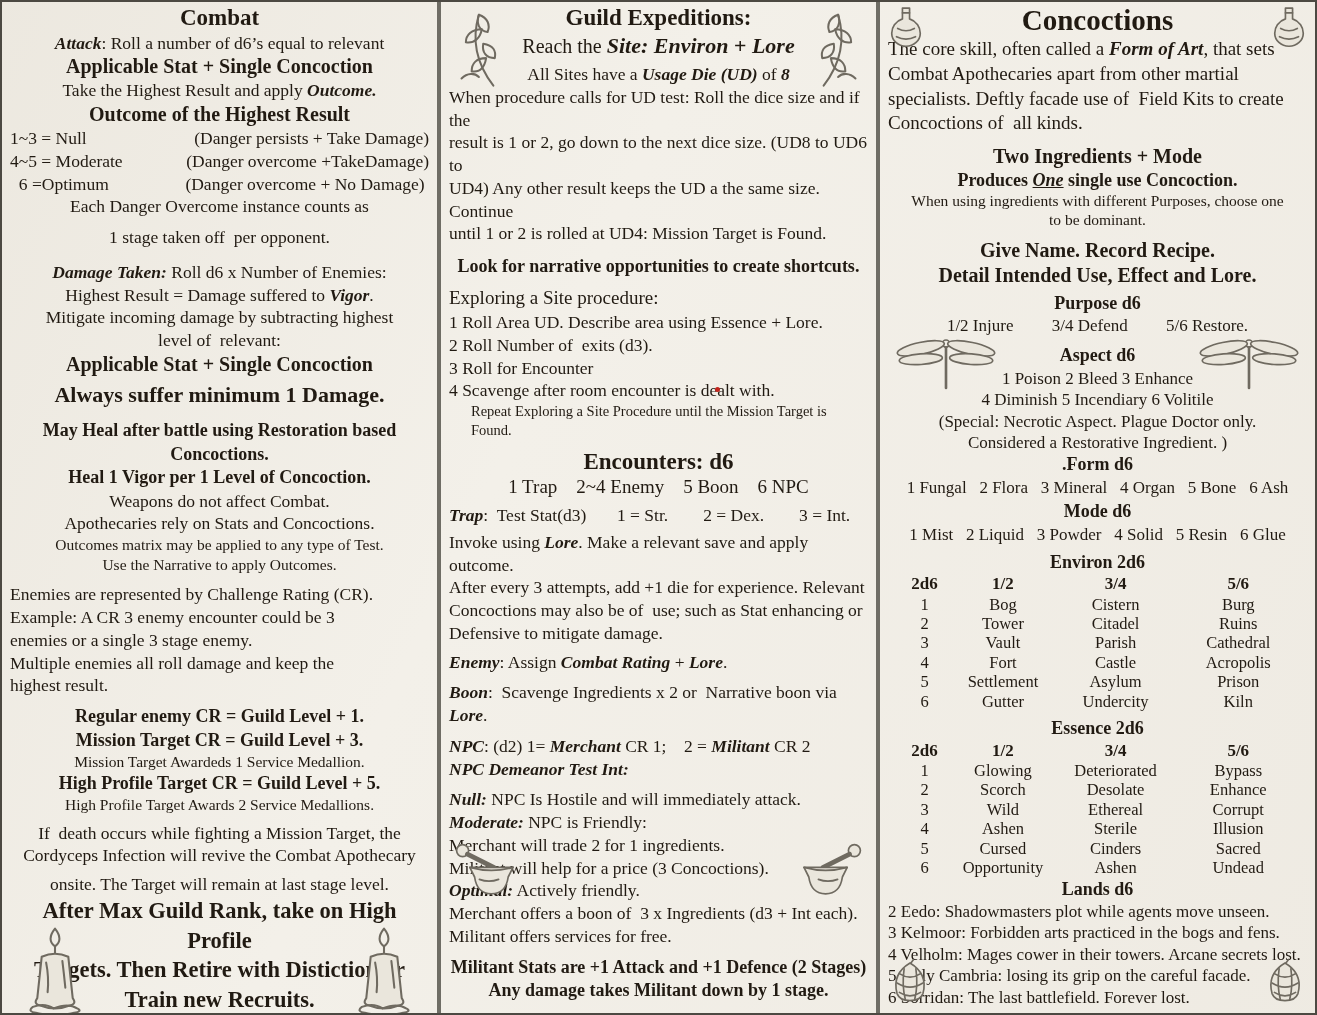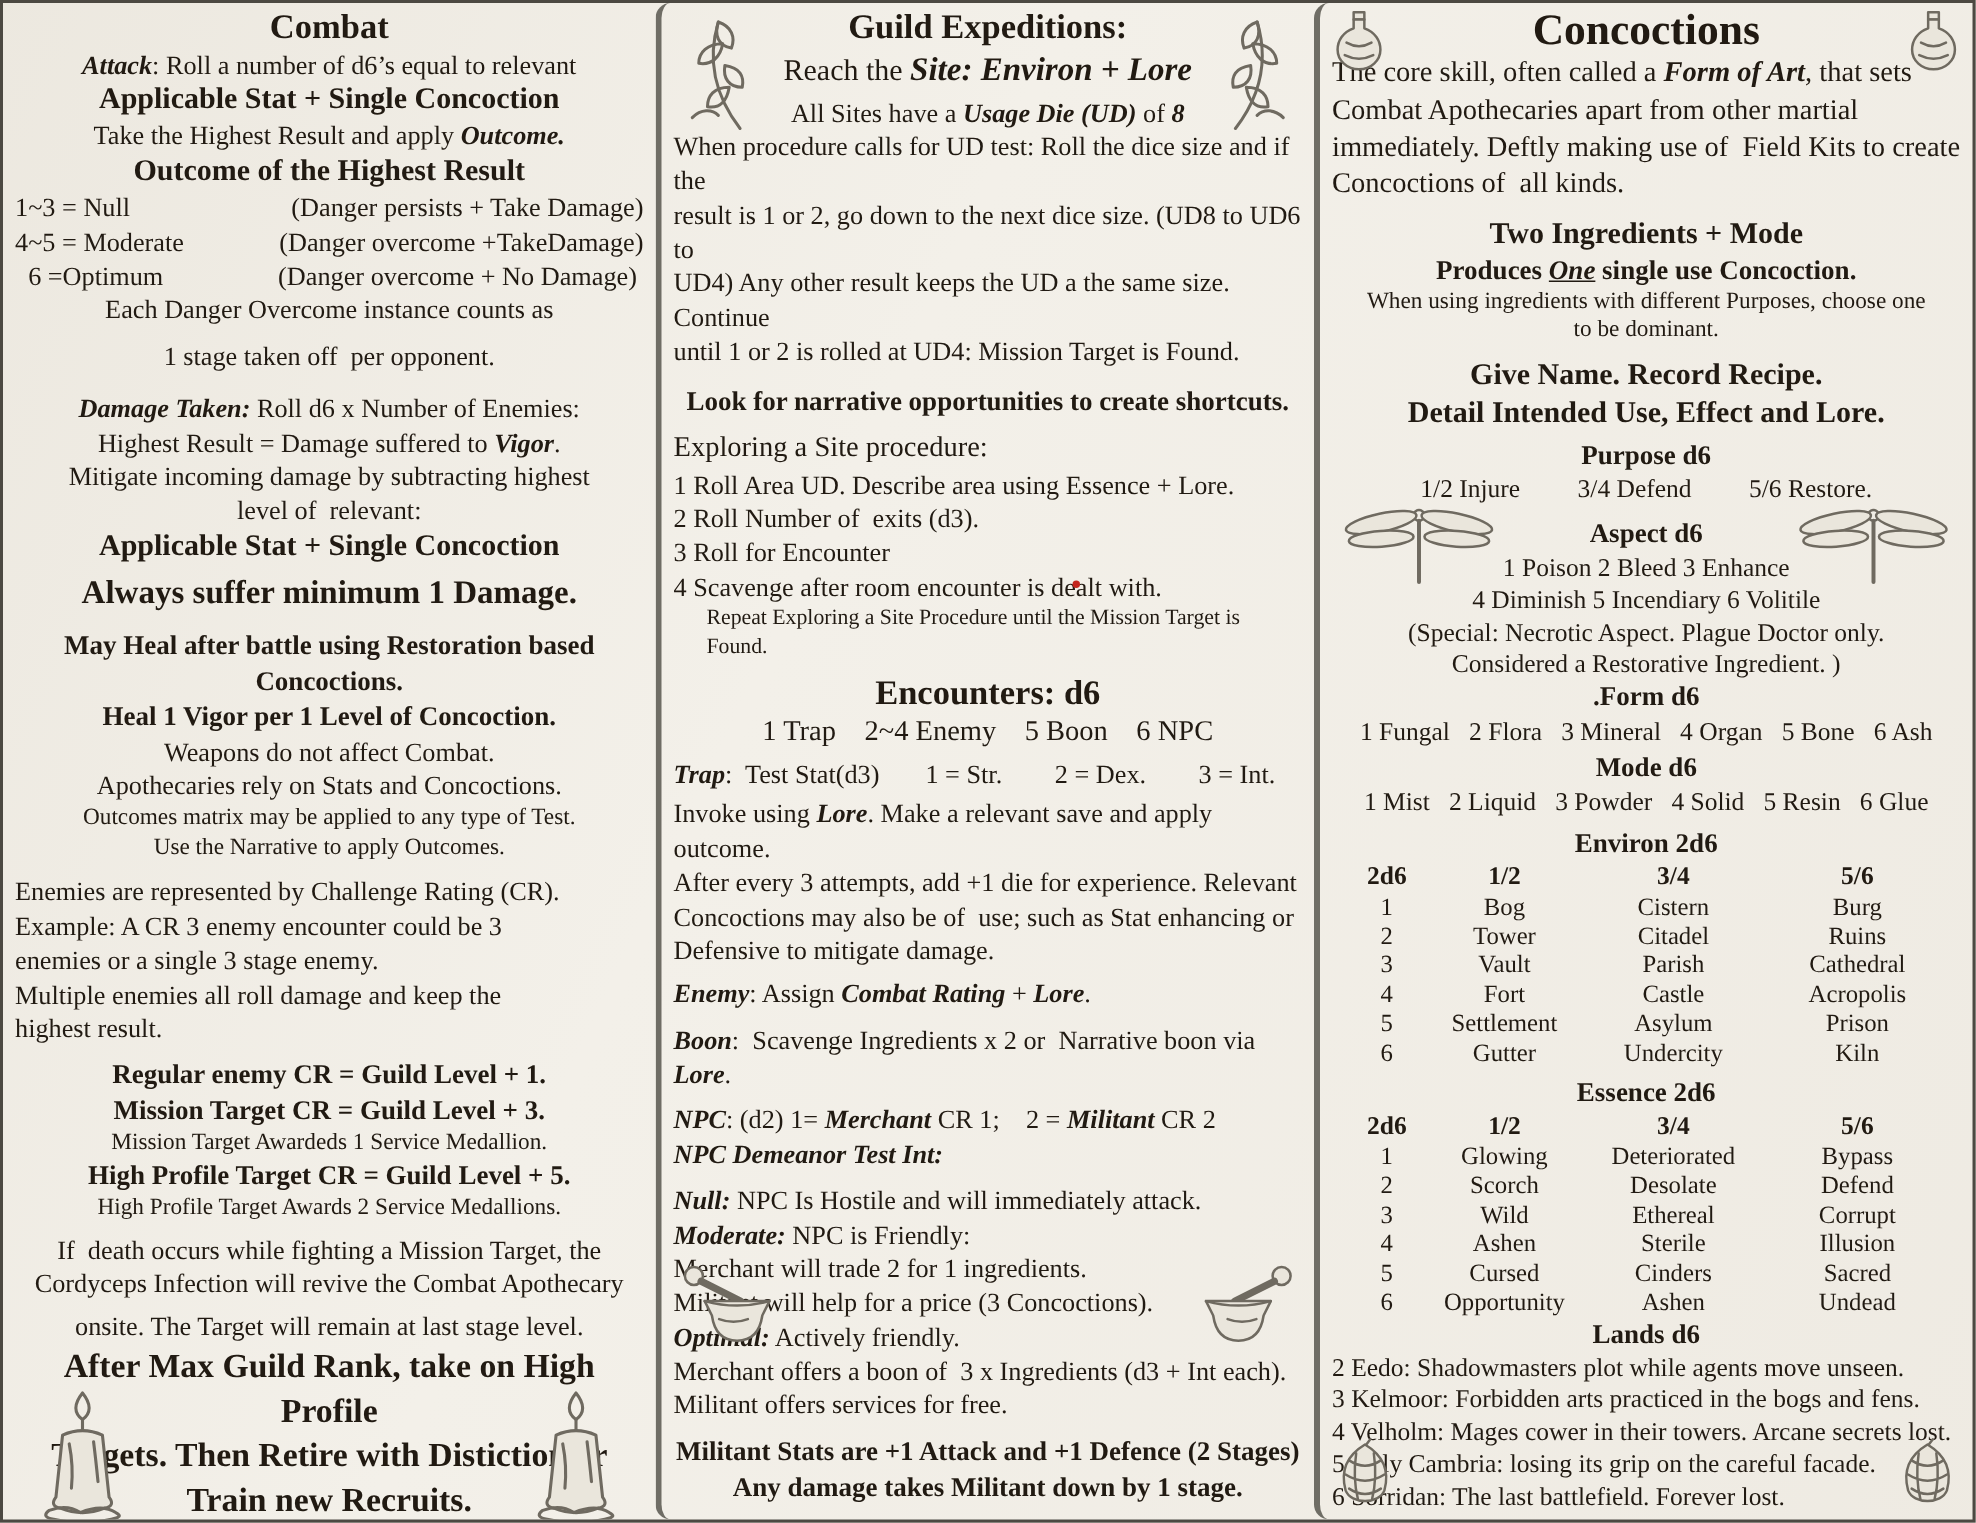--- a/index.html
+++ b/index.html
@@ -8,21 +8,21 @@
     width:1317px;height:1015px;
     box-sizing:border-box;
     background:#f3f0e9;
     background-image:linear-gradient(115deg, rgba(224,218,206,.35) 0%, rgba(243,240,233,0) 40%, rgba(228,222,211,.3) 100%);
     border:2px solid #4c4942;
     display:flex;
     font-family:"Liberation Serif","DejaVu Serif",serif;
     color:#211a12;
     overflow:hidden;
   }
-  .col{flex:1 1 0;position:relative;box-sizing:border-box;padding:2px 8px;overflow:hidden;border-radius:10px;}
+  .col{flex:1 1 0;position:relative;box-sizing:border-box;padding:2px 8px;overflow:hidden;}
   .col + .col{border-left:4px solid #6f6d65;}
   .ln{line-height:1.3;white-space:pre-wrap;}
   b{font-weight:700;font-style:italic;}
   .u{text-decoration:underline;margin-top:36px;}
   .c{text-align:center;}
   .l{text-align:left;}
   .t0{font-size:29px;font-weight:700;line-height:1.15;}
   .t1{font-size:23px;font-weight:700;line-height:1.2;}
   .h{font-size:20px;font-weight:700;line-height:1.25;}
   .h2{font-size:20px;line-height:1.25;}
@@ -213,21 +213,21 @@
       <path d="M45 10 L45 44" stroke-width="2.2"></path>
       <ellipse cx="24" cy="11" rx="20" ry="5" transform="rotate(-12 24 11)" class="fillsoft"></ellipse>
       <ellipse cx="24" cy="20" rx="18" ry="4.4" transform="rotate(-4 24 20)" class="fillsoft"></ellipse>
       <ellipse cx="66" cy="11" rx="20" ry="5" transform="rotate(12 66 11)" class="fillsoft"></ellipse>
       <ellipse cx="66" cy="20" rx="18" ry="4.4" transform="rotate(4 66 20)" class="fillsoft"></ellipse>
     </svg>
     <div>
         <div class="ln c t0"><span>Concoctions</span></div>
         <div class="ln l np"><span>The core skill, often called a </span><b>Form of Art</b><span>, that sets</span></div>
         <div class="ln l np"><span>Combat Apothecaries apart from other martial</span></div>
-        <div class="ln l np"><span>immediately. Deftly making use of  Field Kits to create</span></div>
+        <div class="ln l np"><span>specialists. Deftly facade use of  Field Kits to create</span></div>
         <div class="ln l np"><span>Concoctions of  all kinds.</span></div>
         <div class="ln c h mt8"><span>Two Ingredients + Mode</span></div>
         <div class="ln c fb"><span>Produces </span><b class="u">One</b><span> single use Concoction.</span></div>
         <div class="ln c sm"><span>When using ingredients with different Purposes, choose one</span></div>
         <div class="ln c sm"><span>to be dominant.</span></div>
         <div class="ln c h mt8"><span>Give Name. Record Recipe.</span></div>
         <div class="ln c h"><span>Detail Intended Use, Effect and Lore.</span></div>
         <div class="ln c fb mt4"><span>Purpose d6</span></div>
         <div class="ln c n"><span>1/2 Injure         3/4 Defend         5/6 Restore.</span></div>
         <div class="ln c fb mt8"><span>Aspect d6</span></div>
@@ -282,21 +282,21 @@
           <div class="th">1/2</div>
           <div class="th">3/4</div>
           <div class="th">5/6</div>
           <div class="td">1</div>
           <div class="td">Glowing</div>
           <div class="td">Deteriorated</div>
           <div class="td">Bypass</div>
           <div class="td">2</div>
           <div class="td">Scorch</div>
           <div class="td">Desolate</div>
-          <div class="td">Defend</div>
+          <div class="td">Enhance</div>
           <div class="td">3</div>
           <div class="td">Wild</div>
           <div class="td">Ethereal</div>
           <div class="td">Corrupt</div>
           <div class="td">4</div>
           <div class="td">Ashen</div>
           <div class="td">Sterile</div>
           <div class="td">Illusion</div>
           <div class="td">5</div>
           <div class="td">Cursed</div>

